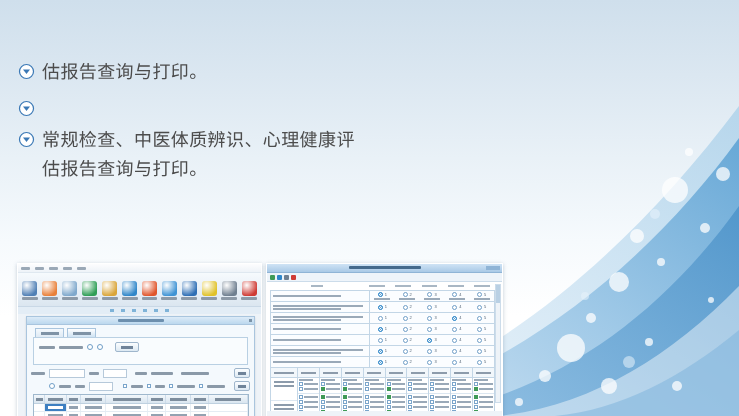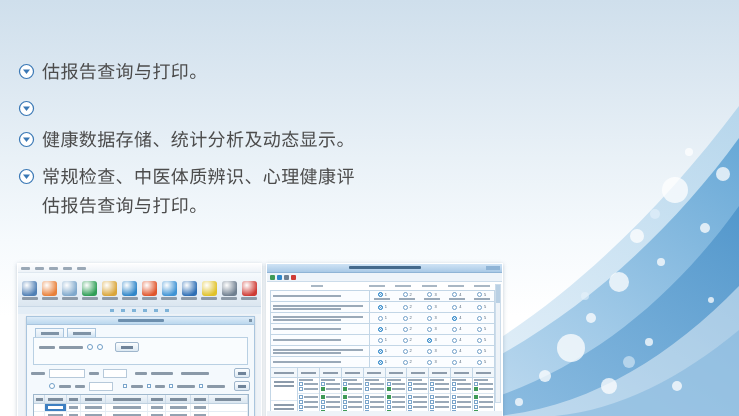--- a/index.html
+++ b/index.html
@@ -375,29 +375,20 @@
 
     <div class="bullet-row">
       <span class="bullet-icon">
         <svg viewBox="0 0 17 17" xmlns="http://www.w3.org/2000/svg">
           <circle cx="8.5" cy="8.5" r="7" fill="#ffffff" stroke="#3a78b5" stroke-width="1.2"></circle>
           <path d="M5 6.6 L8.5 11 L12 6.6 Z" fill="#3a78b5"></path>
         </svg>
       </span>
     </div>
 
-    <div class="bullet-row">
-      <span class="bullet-icon">
-        <svg viewBox="0 0 17 17" xmlns="http://www.w3.org/2000/svg">
-          <circle cx="8.5" cy="8.5" r="7" fill="#ffffff" stroke="#3a78b5" stroke-width="1.2"></circle>
-          <path d="M5 6.6 L8.5 11 L12 6.6 Z" fill="#3a78b5"></path>
-        </svg>
-      </span>
-      <span class="bullet-text">健康数据存储、统计分析及动态显示。</span>
-    </div>
 
     <div class="bullet-row">
       <span class="bullet-icon">
         <svg viewBox="0 0 17 17" xmlns="http://www.w3.org/2000/svg">
           <circle cx="8.5" cy="8.5" r="7" fill="#ffffff" stroke="#3a78b5" stroke-width="1.2"></circle>
           <path d="M5 6.6 L8.5 11 L12 6.6 Z" fill="#3a78b5"></path>
         </svg>
       </span>
       <span class="bullet-text">常规检查、中医体质辨识、心理健康评
 估报告查询与打印。</span>

